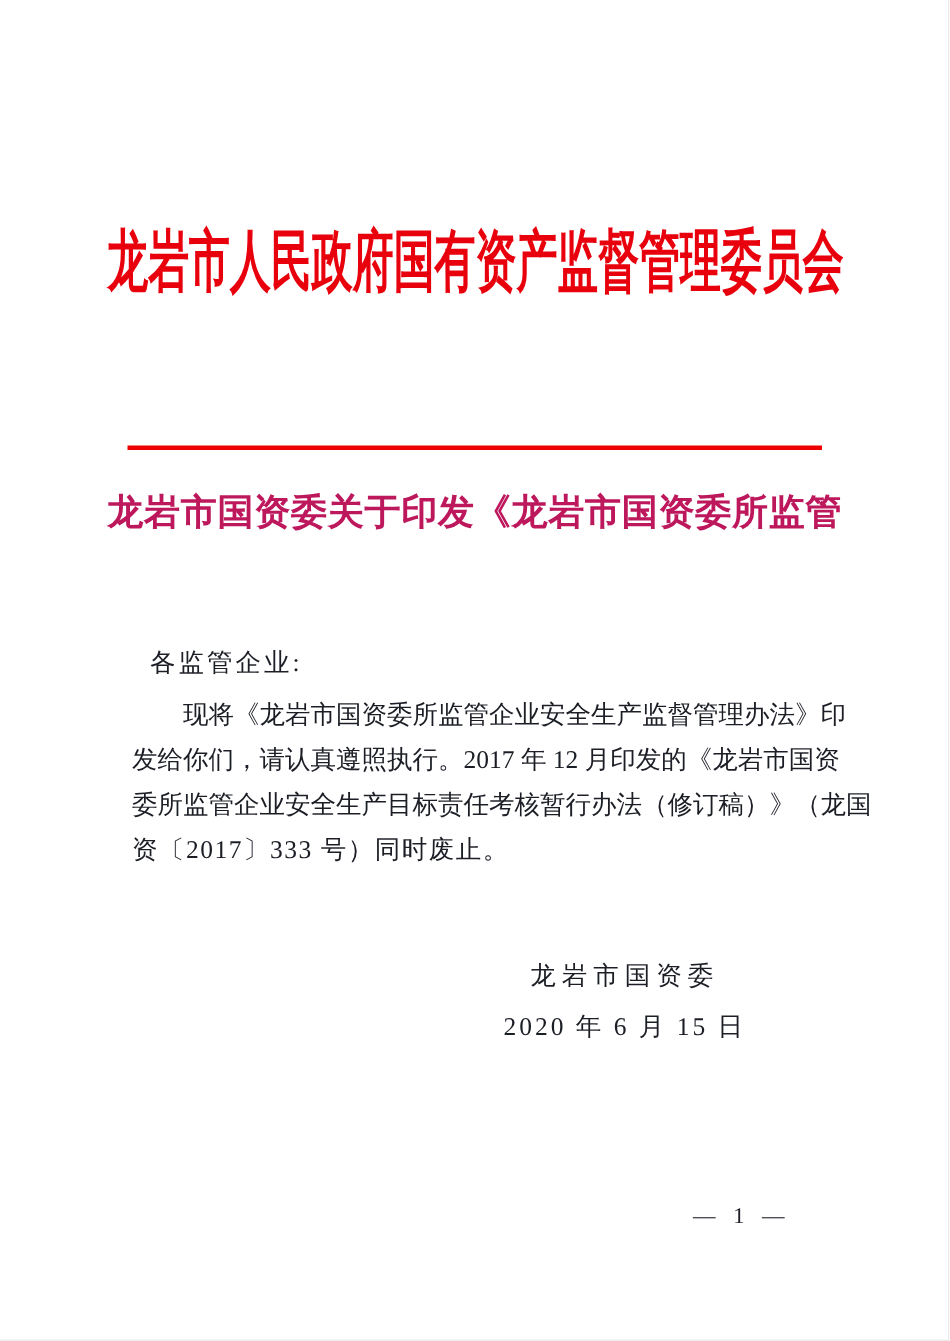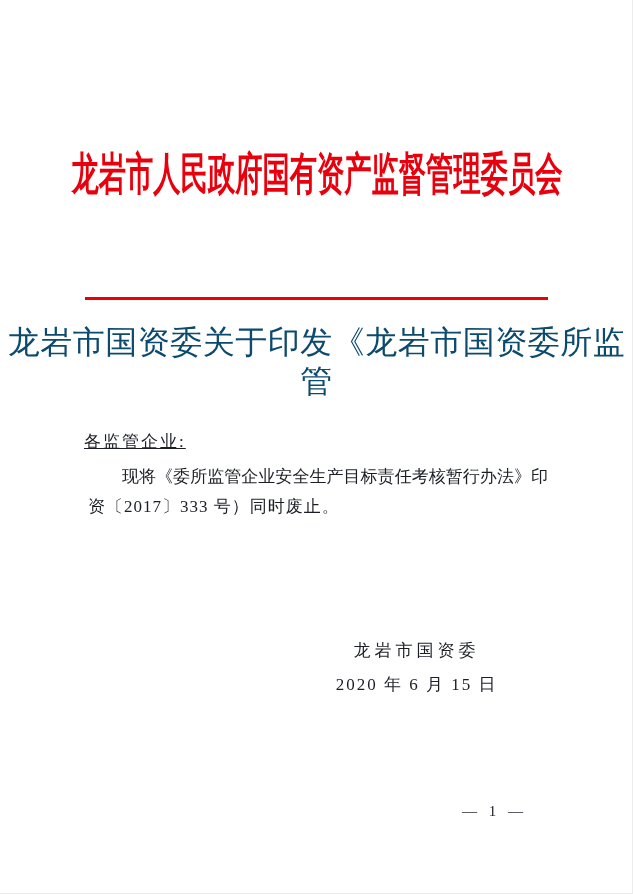--- a/index.html
+++ b/index.html
@@ -64,36 +64,35 @@
     height: 3px;
     background: var(--rule-red);
   }
   
   .notice-title {
     position: absolute;
     top: 323px;
     left: 0;
     width: 100%;
     text-align: center;
-    color: #0c4a6e;
-    font-weight: 400;
-    font-size: 32px;
+    color: #be185d;
+    font-weight: 700;
+    font-size: 24px;
     line-height: 39px;
     letter-spacing: 0.5px;
   }
   
   .salutation {
     position: absolute;
     top: 430px;
-    left: 84px;
+    left: 100px;
     color: var(--ink);
     font-size: 17px;
     letter-spacing: 2px;
     white-space: nowrap;
-    text-decoration: underline;
   }
   
   .body-block {
     position: absolute;
     top: 462px;
     left: 88px;
     width: 460px;
     color: var(--ink);
     font-size: 17px;
     line-height: 30px;
@@ -155,21 +154,23 @@
 
   <div class="red-rule"></div>
 
   <div class="notice-title">
     <div>龙岩市国资委关于印发《龙岩市国资委所监管</div>
   </div>
 
   <div class="salutation">各监管企业:</div>
 
   <div class="body-block">
-    <div class="body-line indent">现将《委所监管企业安全生产目标责任考核暂行办法》印</div>
+    <div class="body-line indent">现将《龙岩市国资委所监管企业安全生产监督管理办法》印</div>
+    <div class="body-line">发给你们，请认真遵照执行。2017 年 12 月印发的《龙岩市国资</div>
+    <div class="body-line">委所监管企业安全生产目标责任考核暂行办法（修订稿）》（龙国</div>
     <div class="body-line last">资〔2017〕333 号）同时废止。</div>
   </div>
 
   <div class="signature-block">
     <div class="signer-line">龙岩市国资委</div>
     <div class="date-line">2020 年 6 月 15 日</div>
   </div>
 
   <div class="page-number">— 1 —</div>
 

